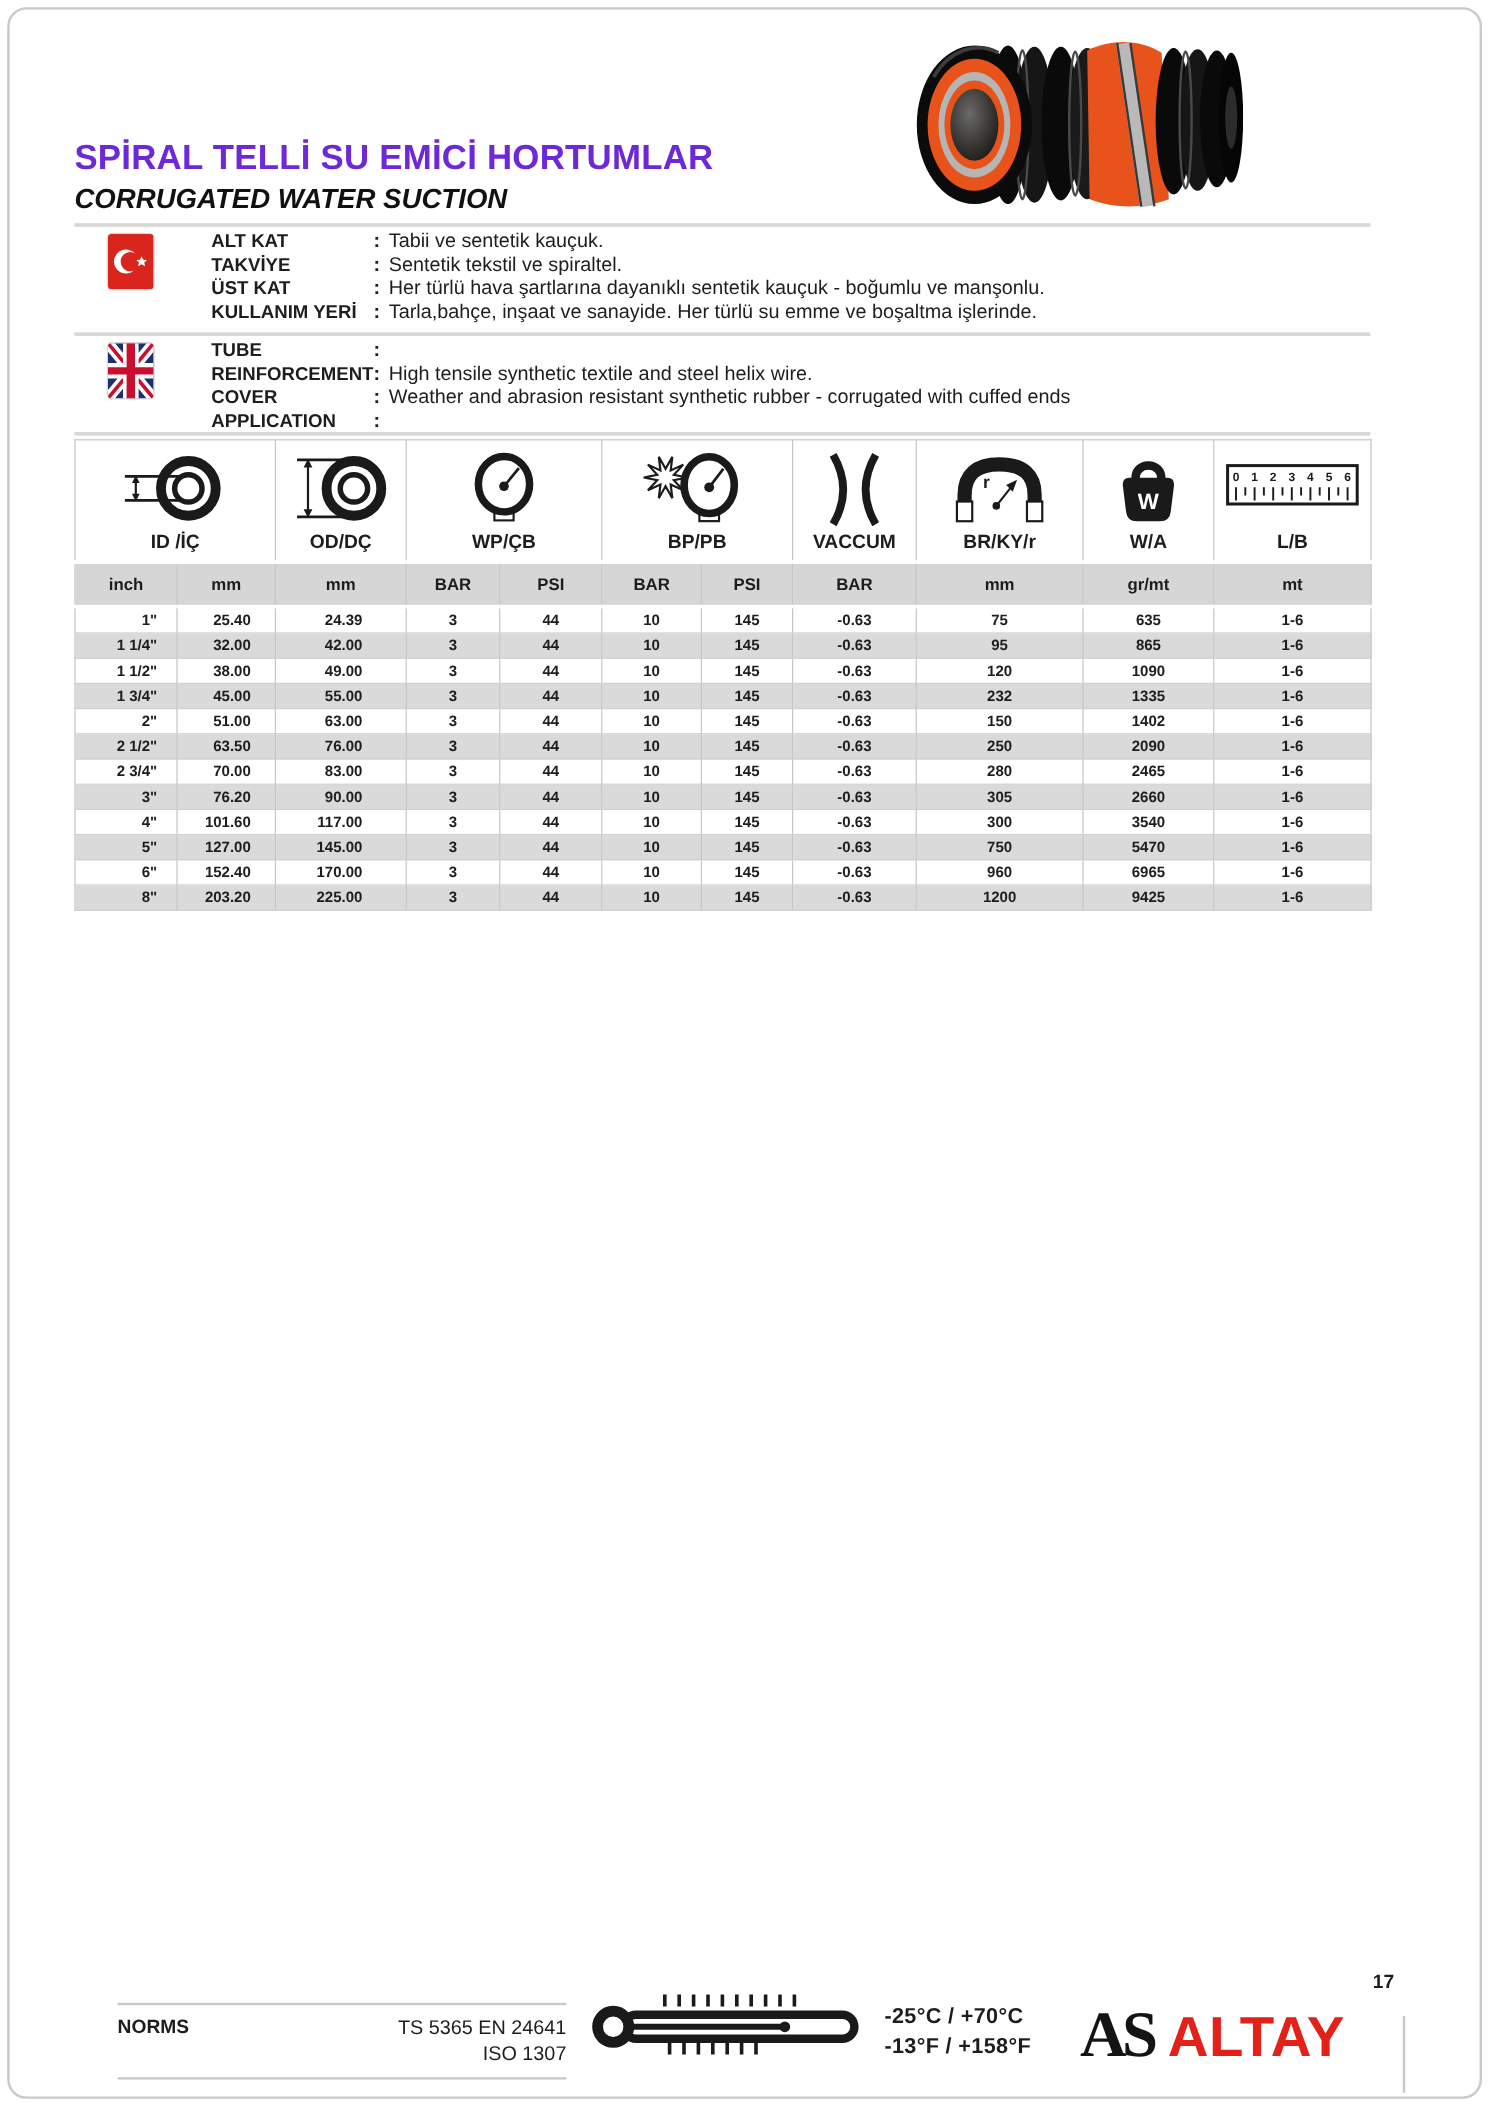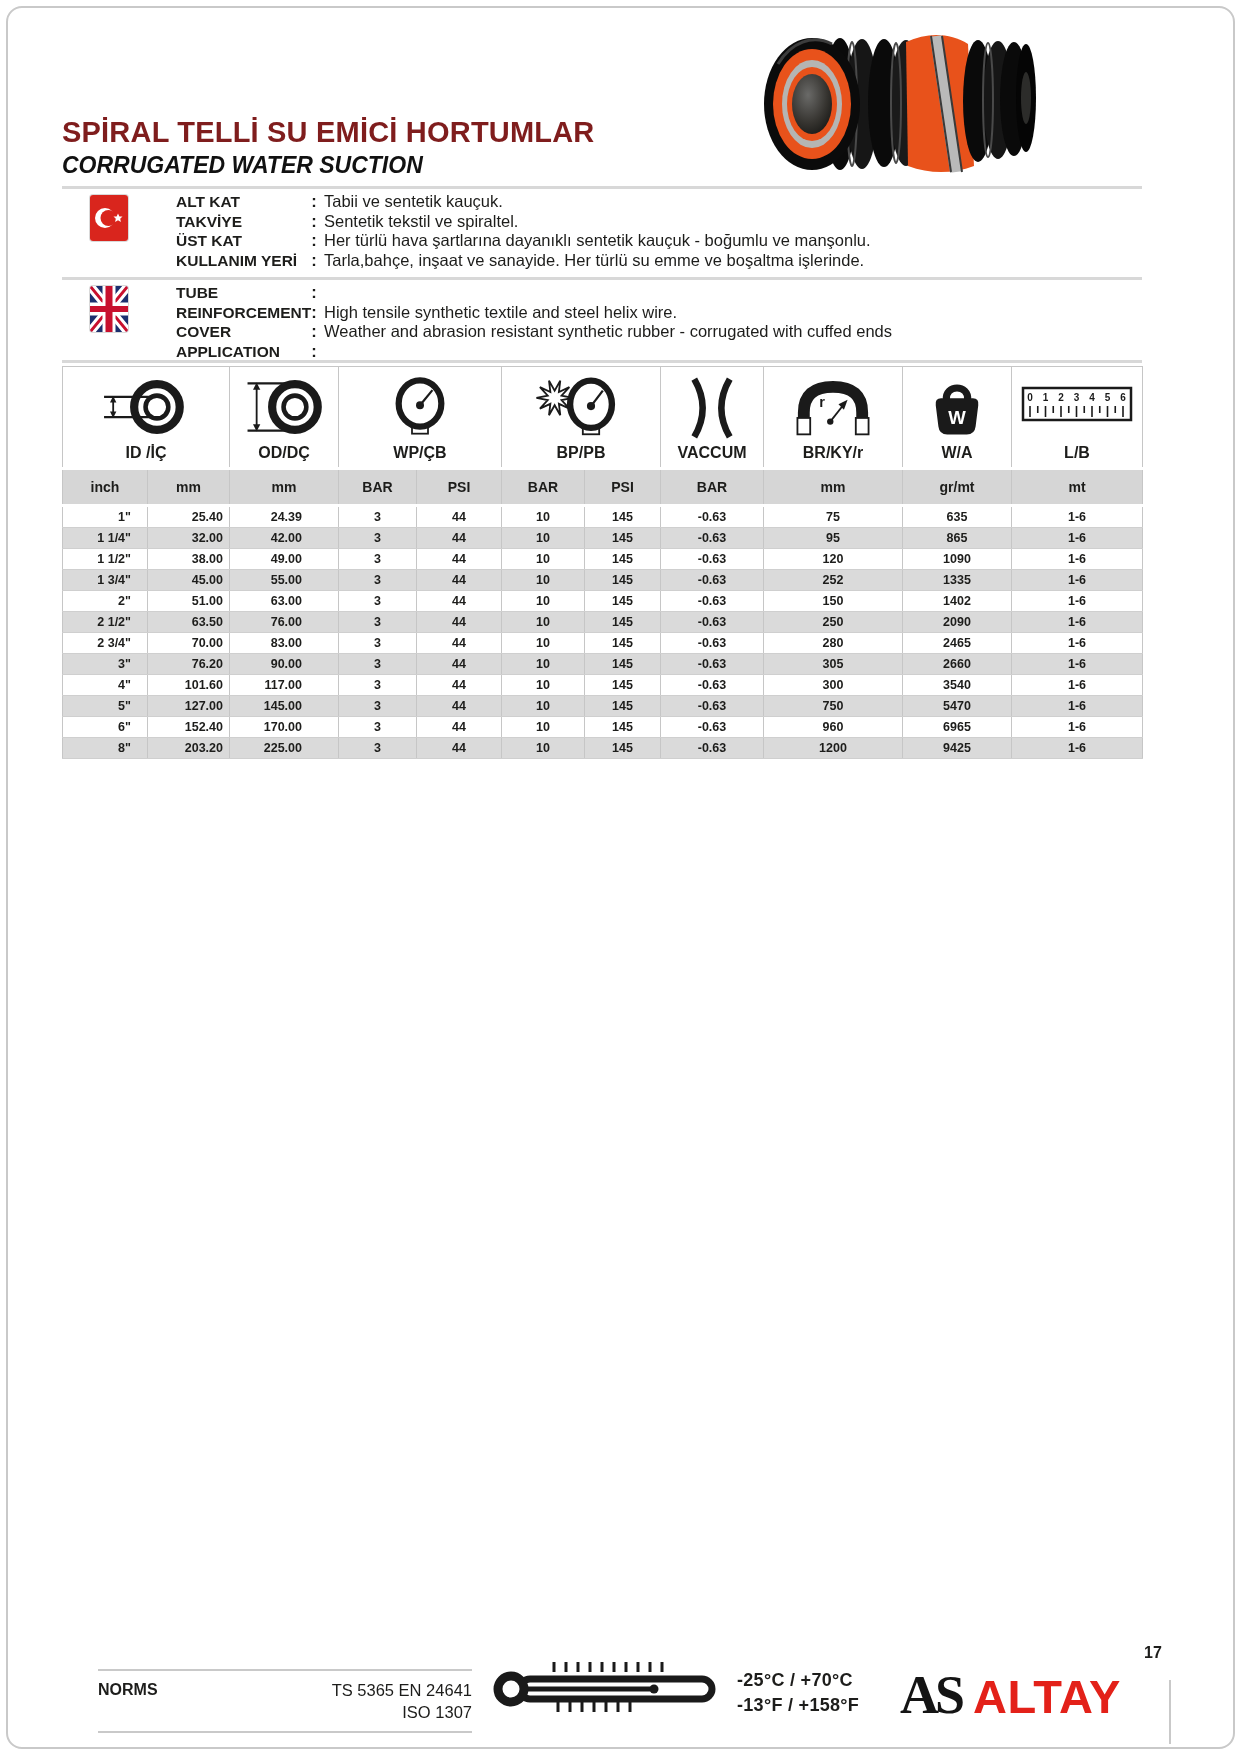--- a/index.html
+++ b/index.html
@@ -7,21 +7,21 @@
     width:1241px;height:1755px;position:relative;background:#ffffff;
     font-family:"Liberation Sans",sans-serif;color:#1d1d1b;overflow:hidden;
   }
   .page-frame{position:absolute;inset:6px;border:2px solid #c9c9c9;border-radius:16px;}
 
   
   .hose-photo{position:absolute;left:740px;top:24px;width:296px;height:158px;}
 
   
   .title{position:absolute;left:62px;top:116px;}
-  .title-tr{margin:0;font-size:29px;font-weight:bold;letter-spacing:.2px;color:#7f1d1d;}
+  .title-tr{margin:0;font-size:29px;font-weight:bold;letter-spacing:.2px;color:#6d28d9;}
   .title-en{margin:3px 0 0;font-size:23px;font-weight:bold;font-style:italic;color:#111;}
 
   .rule{position:absolute;left:62px;width:1080px;height:3px;background:#d8d8d8;}
   .rule1{top:186px}.rule2{top:277px}.rule3{top:360px}
 
   
   .spec{position:absolute;left:62px;width:1080px;}
   .spec-tr{top:192px}.spec-en{top:283px}
   .spec .flag{position:absolute;left:28px;top:3px;width:38px;height:46px;border-radius:3px;overflow:hidden;box-shadow:0 0 0 1px rgba(0,0,0,.15);}
   .spec .rows{margin-left:114px;}
@@ -37,21 +37,21 @@
   .icon-cell{display:flex;flex-direction:column;align-items:center;justify-content:space-between;height:100px;padding:9px 0 5px;box-sizing:border-box;}
   .icon-label{font-size:16px;font-weight:bold;}
   .units-row td{height:34px;background:#d6d6d6;border:1px solid #c6c6c6;border-top:3px solid #ffffff;
     font-weight:bold;font-size:14px;text-align:center;}
   tbody td{height:20px;border-left:1px solid #c6c6c6;border-right:1px solid #c6c6c6;border-bottom:1px solid #cfcfcf;
     font-weight:bold;font-size:12.5px;text-align:center;}
   tbody tr:first-child td{border-top:3px solid #ffffff;}
   tbody tr:nth-child(even) td{background:#dadada;}
   tbody tr:nth-child(odd) td{background:#ffffff;}
   tbody td.c0{text-align:right;padding-right:16px;}
-  tbody td.c1{text-align:right;padding-right:6px;}
+  tbody td.c1{text-align:right;padding-right:20px;}
   tbody td.c2{text-align:right;padding-right:36px;}
 
   svg .ink{stroke:#1a1a1a;fill:none;}
   svg text{font-family:"Liberation Sans",sans-serif;}
   [data-ruler-numbers] text{font-size:10px;font-weight:bold;fill:#1a1a1a;}
 
   
   .norms{position:absolute;left:98px;top:1669px;width:374px;border-top:2px solid #c9c9c9;border-bottom:2px solid #c9c9c9;
     padding:8px 0;display:grid;grid-template-columns:92px 1fr;}
   .norms .lbl{font-weight:bold;font-size:16px;padding-top:2px;}
@@ -364,21 +364,21 @@
         </tr>
         <tr>
           <td class="c0">1 3/4"</td>
           <td class="c1">45.00</td>
           <td class="c2">55.00</td>
           <td class="c3">3</td>
           <td class="c4">44</td>
           <td class="c5">10</td>
           <td class="c6">145</td>
           <td class="c7">-0.63</td>
-          <td class="c8">252</td>
+          <td class="c8">232</td>
           <td class="c9">1335</td>
           <td class="c10">1-6</td>
         </tr>
         <tr>
           <td class="c0">2"</td>
           <td class="c1">51.00</td>
           <td class="c2">63.00</td>
           <td class="c3">3</td>
           <td class="c4">44</td>
           <td class="c5">10</td>

